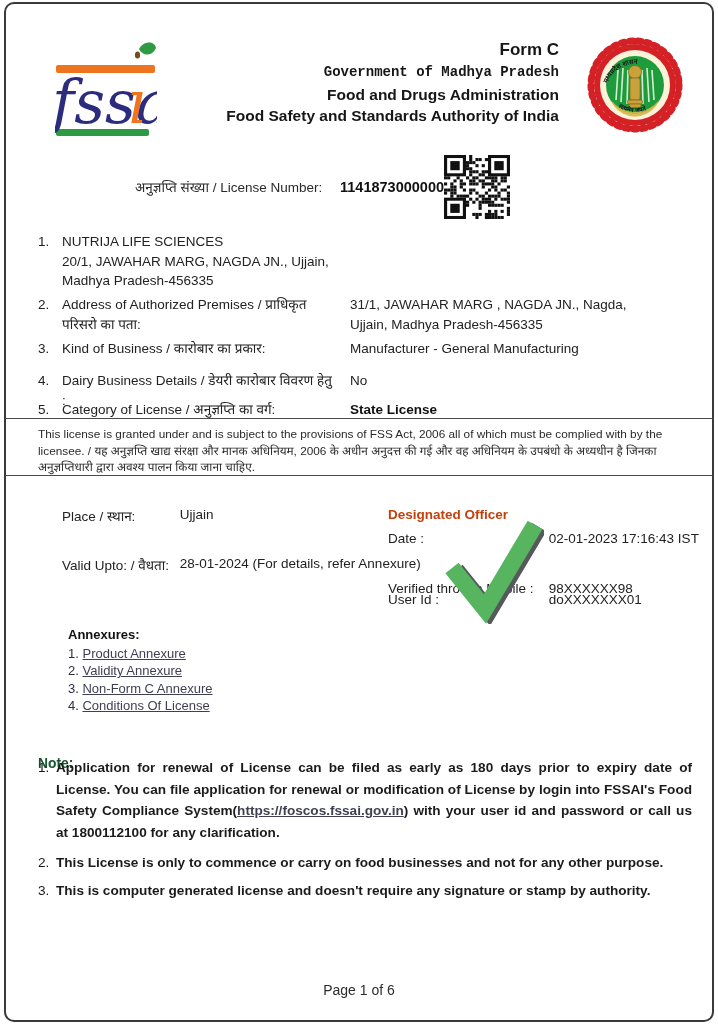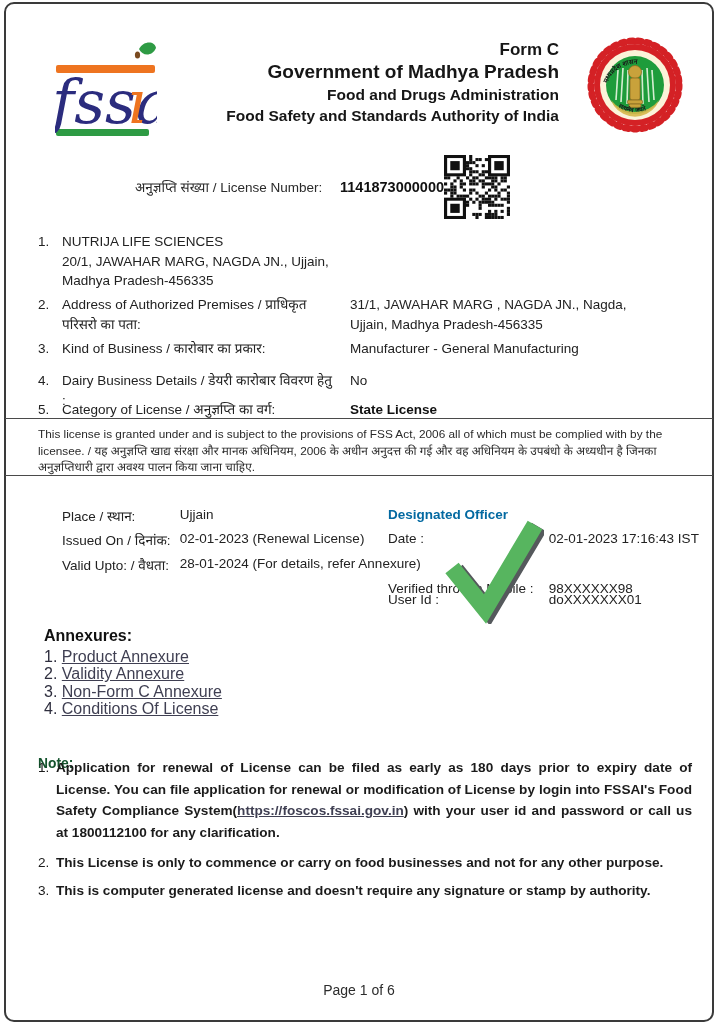--- a/index.html
+++ b/index.html
@@ -6,21 +6,21 @@
   .page{position:relative;width:718px;height:1024px;background:#ffffff;
         font-family:"Liberation Sans",sans-serif;color:#1c1c1c;overflow:hidden;margin:0 auto;}
   .frame{position:absolute;left:4px;top:2px;right:4px;bottom:2px;
          border:2px solid #3a3a3a;border-radius:10px;background:#fff;}
   .abs{position:absolute;}
 
   
   .fssai-logo{left:55px;top:42px;width:102px;height:100px;}
   .header-block{left:159px;top:40px;width:400px;text-align:right;font-weight:bold;color:#161616;}
   .h-form{font-size:17px;line-height:20px;}
-  .h-gov{font-size:19px;line-height:24px;}
+  .h-gov{font-size:14px;line-height:24px;font-family:Liberation Mono, monospace;}
   .h-sub{font-size:15.5px;line-height:21px;}
   .emblem{left:585px;top:26px;width:100px;height:118px;}
 
   
   .license-row{left:135px;top:178px;font-size:13.5px;color:#2a2a2a;}
   .license-row .num{font-weight:bold;font-size:14.5px;margin-left:14px;color:#111;}
   .qr{left:444px;top:155px;width:66px;height:64px;}
 
   
   .d-row{position:absolute;left:38px;width:652px;display:flex;font-size:13.5px;line-height:1.45;color:#222;}
@@ -31,26 +31,26 @@
 
   .rule{left:5px;right:5px;border-top:1.6px solid #4a4a4a;height:0;}
 
   .disclaimer{left:38px;top:426px;width:648px;font-size:11.8px;line-height:1.4;color:#2a2a2a;}
 
   
   .kv{position:absolute;font-size:13.5px;color:#222;}
   .kv .k{display:inline-block;vertical-align:top;}
   .issue-k{width:114px;margin-left:24px;}
   .off-k{width:157px;}
-  .off-title{font-weight:bold;color:#0369a1;text-align:right;}
+  .off-title{font-weight:bold;color:#c2410c;text-align:right;}
 
   .checkmark{left:438px;top:512px;width:106px;height:112px;pointer-events:none;}
 
   
-  .annex{left:44px;top:627px;font-size:16px;color:#2e2e3e;}
+  .annex{left:68px;top:627px;font-size:13px;color:#2e2e3e;}
   .annex .t{font-weight:bold;color:#111;margin-bottom:3px;}
   .annex .row{line-height:17.3px;}
   .link{color:#3f3f52;text-decoration:underline;cursor:pointer;}
 
   
   .note-title{left:38px;top:736px;font-size:13.8px;font-weight:bold;color:#14532d;margin-top:20px;}
   .n-row{position:absolute;left:38px;width:654px;display:flex;font-size:13.6px;font-weight:bold;
          line-height:21.5px;color:#1b1b1b;}
   .n-no{width:18px;flex:none;font-weight:normal;}
   .n-text{flex:1;text-align:justify;}
@@ -306,24 +306,20 @@
   <div class="abs rule" style="top:418px;"></div>
 
   <div class="abs disclaimer">This license is granted under and is subject to the provisions of FSS Act, 2006 all of which must be complied with by the licensee. / यह अनुज्ञप्ति खाद्य संरक्षा और मानक अधिनियम, 2006 के अधीन अनुदत्त की गई और वह अधिनियम के उपबंधो के अध्यधीन है जिनका अनुज्ञप्तिधारी द्वारा अवश्य पालन किया जाना चाहिए.</div>
 
   <div class="abs rule" style="top:475px;"></div>
 
   <div class="kv" style="left:38px;top:507px;">
     <span class="k issue-k">Place / स्थान:</span>
     <span>Ujjain</span>
   </div>
-  <div class="kv" style="left:38px;top:531px;">
-    <span class="k issue-k">Issued On / दिनांक:</span>
-    <span>02-01-2023 (Renewal License)</span>
-  </div>
   <div class="kv" style="left:38px;top:556px;">
     <span class="k issue-k">Valid Upto: / वैधता:</span>
     <span>28-01-2024 (For details, refer Annexure)</span>
   </div>
 
   <div class="kv off-title" style="left:388px;top:507px;">Designated Officer</div>
   <div class="kv" style="left:388px;top:531px;">
     <span class="k off-k">Date :</span>
     <span>02-01-2023 17:16:43 IST</span>
   </div>

